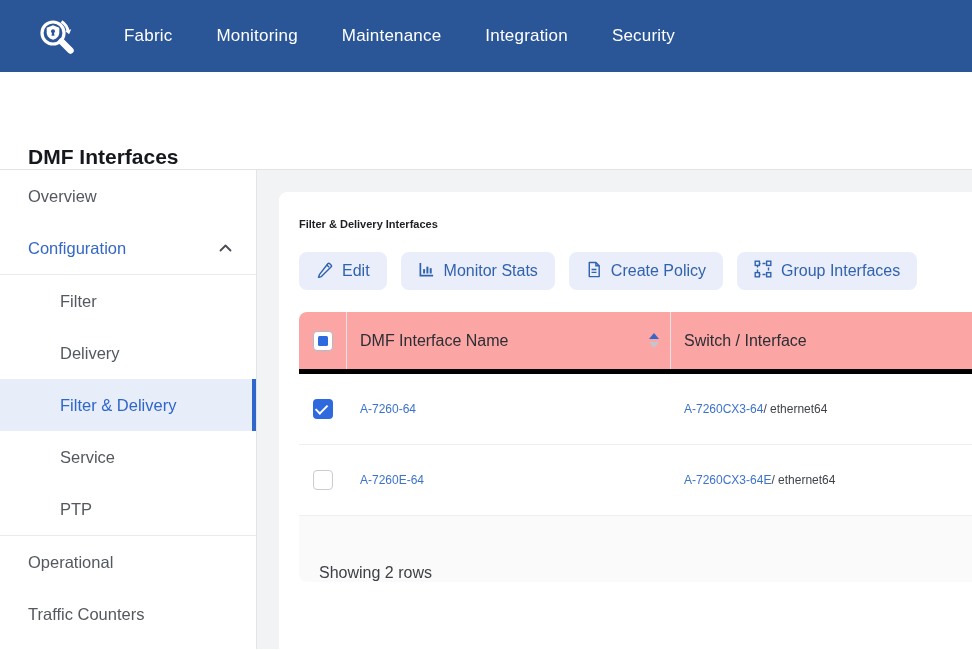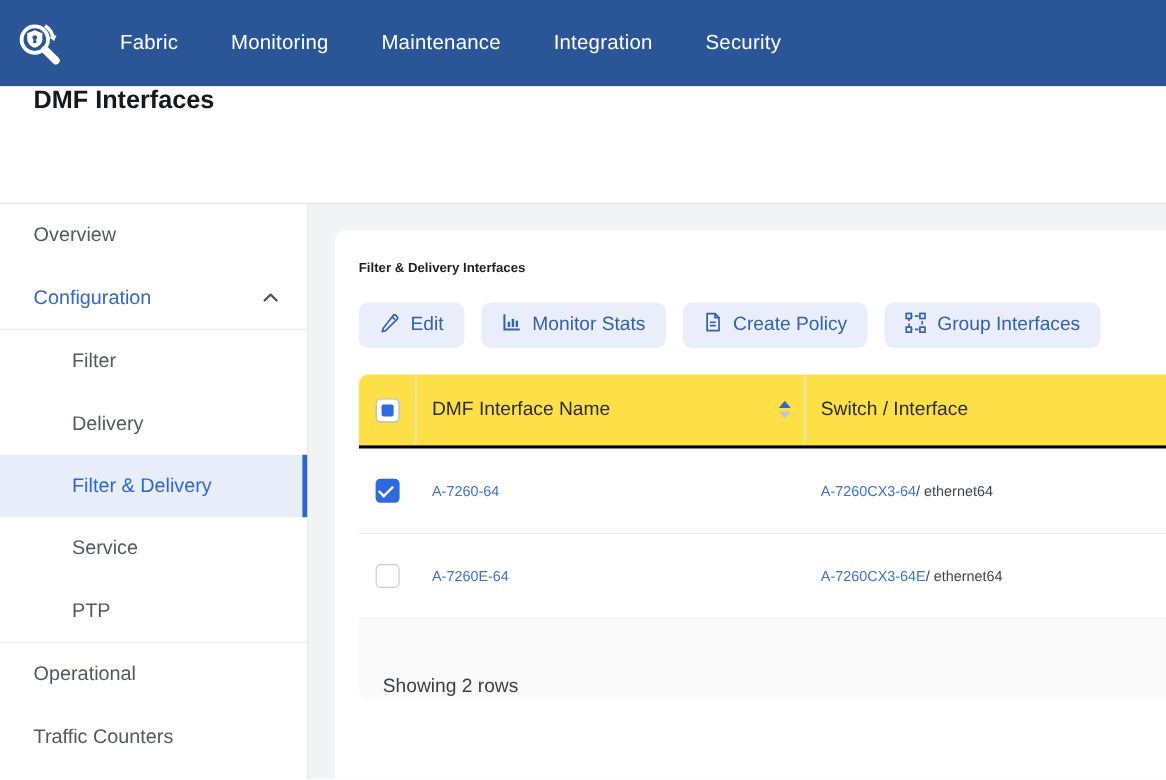--- a/index.html
+++ b/index.html
@@ -1,27 +1,27 @@
 <!DOCTYPE html>
 <html><head>
 <meta charset="utf-8">
 <style>
   * { margin:0; padding:0; box-sizing:border-box; }
   html,body { width:972px; height:650px; }
   body { font-family:"Liberation Sans","DejaVu Sans",sans-serif; background:#fff; overflow:hidden; }
   .app { width:972px; height:650px; position:relative; overflow:hidden; background:#fff; }
 
   
-  .navbar { height:72px; background:#2a5698; display:flex; align-items:center; padding-left:8px; }
+  .navbar { height:72px; background:#2a5698; display:flex; align-items:center; padding-left:32px; }
   .logo { width:48px; height:44px; flex:0 0 auto; display:flex; align-items:center; justify-content:center; }
   .nav-menu { display:flex; margin-left:44px; gap:44px; }
   .nav-item { color:#fff; font-size:17px; letter-spacing:.2px; cursor:pointer; }
 
   
-  .page-header { height:98px; background:#fff; display:flex; align-items:flex-start; padding-left:28px;
+  .page-header { height:98px; background:#fff; display:flex; align-items:flex-end; padding-left:28px;
                  border-bottom:1px solid #e2e3e5; }
   .page-title { font-size:21px; font-weight:700; color:#16181d; }
 
   
   .body-row { display:flex; height:479px; }
 
   
   .sidebar { width:257px; background:#fff; border-right:1px solid #e3e4e7; flex:0 0 auto; }
   .side-item { height:52px; display:flex; align-items:center; padding-left:28px; padding-right:24px;
                font-size:16.5px; color:#54585f; cursor:pointer; position:relative; }
@@ -40,21 +40,21 @@
   
   .toolbar { display:flex; gap:14px; margin-bottom:22px; }
   .btn { display:inline-flex; align-items:center; gap:9px; height:38px; padding:0 17px;
          background:#e9eefa; color:#3162ae; border:none; border-radius:8px;
          font-size:16px; font-weight:500; font-family:inherit; cursor:pointer; }
   .btn svg { flex:0 0 auto; }
 
   
   .table { width:100%; }
   .t-head { display:grid; grid-template-columns:48px 324px minmax(280px,1fr);
-            height:62px; background:#fde047; border-radius:8px 0 0 0; border-bottom:3px solid #000000; }
+            height:62px; background:#fca5a5; border-radius:8px 0 0 0; border-bottom:5px solid #000000; }
   .th { display:flex; align-items:center; font-size:16px; font-weight:500; color:#2b2e33; }
   .th-sep { border-right:1px solid #e2e4e8; }
   .th-check { justify-content:center; }
   .th-name { padding-left:13px; padding-right:11px; justify-content:space-between; cursor:pointer; }
   .th-switch { padding-left:13px; }
   .sorter { display:flex; flex-direction:column; align-items:center; }
   .caret { width:0; height:0; border-left:5.5px solid transparent; border-right:5.5px solid transparent; }
   .caret-up { border-bottom:6.5px solid #c3c7cd; margin-bottom:2.5px; }
   .caret-up.active { border-bottom-color:#3566cc; }
   .caret-down { border-top:6.5px solid #c3c7cd; }

